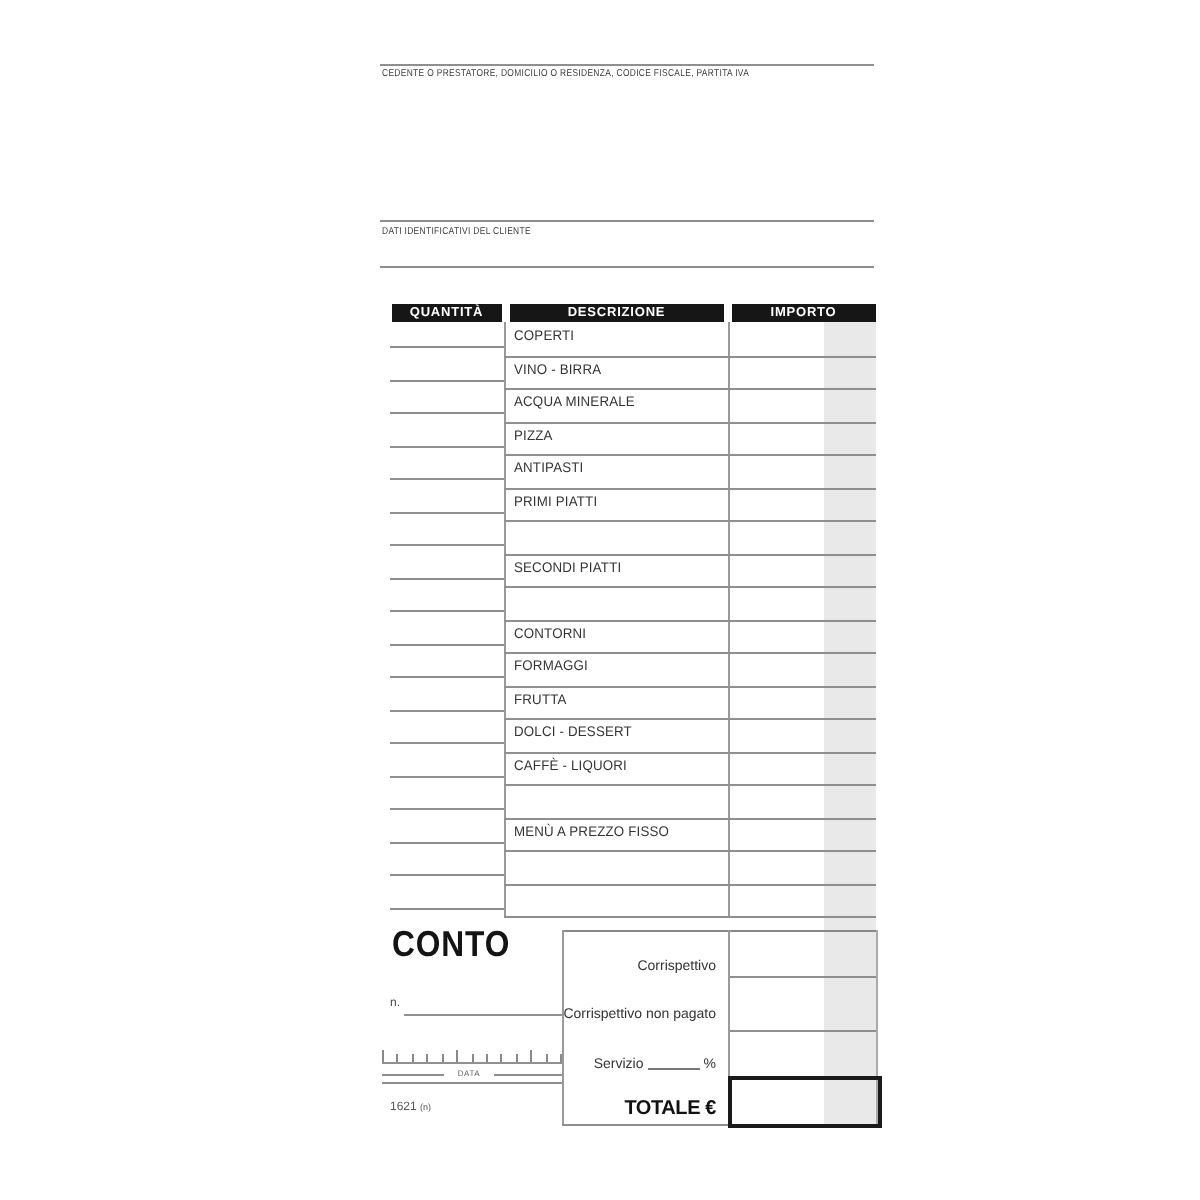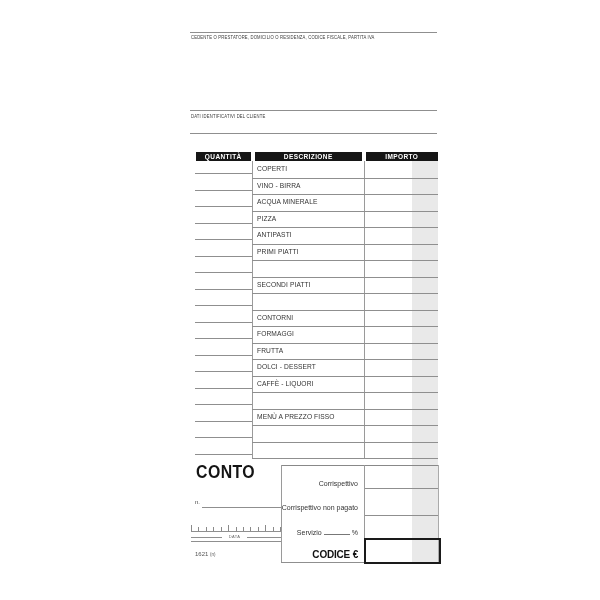--- a/index.html
+++ b/index.html
@@ -165,16 +165,16 @@
 
   <div class="box-label" style="top:504px;">Corrispettivo non pagato</div>
   <div class="hline" style="left:364.5px;top:515px;width:73px;z-index:1;"></div>
 
   <div id="servizio-group">
     <span class="lbl">Servizio</span>
     <span id="servizio-line"></span>
     <span class="lbl">%</span>
   </div>
 
-  <div class="box-label" id="totale-label" style="top:549px;">CODICE €</div>
+  <div class="box-label" id="totale-label" style="top:549px;">TOTALE €</div>
   <div id="totale-box"></div>
 
 </div>
 
 </body></html>

